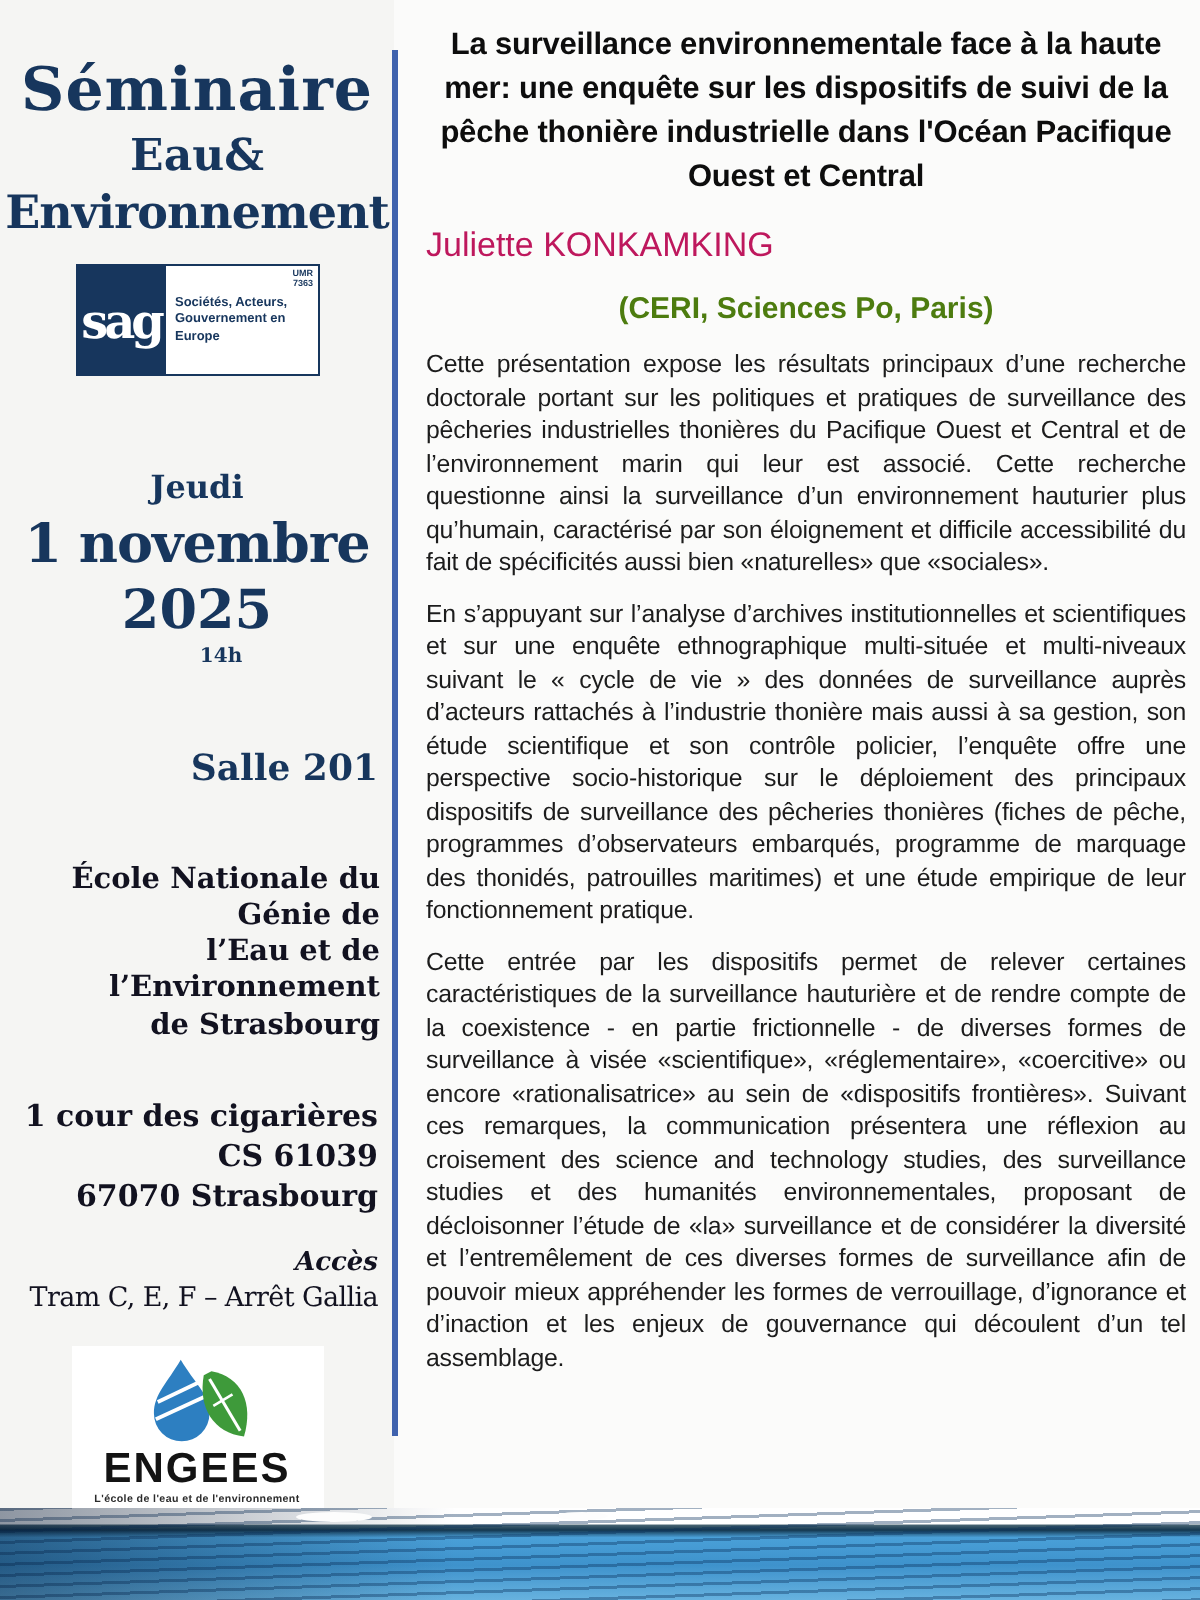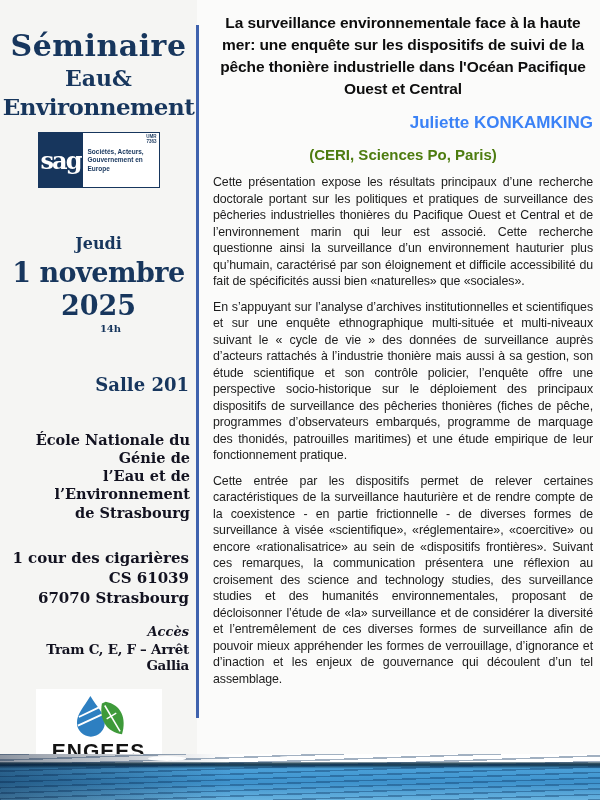--- a/index.html
+++ b/index.html
@@ -68,21 +68,21 @@
   .school {
     margin-top:36px; text-align:right; padding:0 7px 0 4px;
     font-weight:bold; font-size:14.5px; line-height:1.25; color:#121220;
   }
   .address {
     margin-top:26px; text-align:right; padding-right:8px;
     font-weight:bold; font-size:15px; line-height:1.35; color:#121220;
   }
   .access { margin-top:16px; text-align:right; padding-right:8px; color:#121220; }
   .access-label { font-style:italic; font-weight:bold; font-size:13px; }
-  .access-line  { font-weight:bold; font-size:13.5px; margin-top:2px; letter-spacing:-0.3px; }
+  .access-line  { font-weight:normal; font-size:13.5px; margin-top:2px; letter-spacing:-0.3px; }
 
   .engees-logo { width:126px; margin:16px auto 0 auto; background:#fff; padding:5px 3px 6px 3px; text-align:center; }
   .engees-icon { display:block; margin:0 auto; }
   .engees-name {
     font-family:"Liberation Sans", sans-serif; font-weight:bold;
     font-size:21px; letter-spacing:1px; color:#131313; line-height:1;
   }
   .engees-tagline {
     font-family:"Liberation Sans", sans-serif; font-size:5.3px; font-weight:bold;
     color:#2b2b2b; margin-top:2px; letter-spacing:.2px;
@@ -93,21 +93,21 @@
 
   
   .main {
     position:absolute; left:213px; top:12px; width:380px;
     font-family:"Liberation Sans", sans-serif;
   }
   .talk-title {
     font-weight:bold; font-size:15.5px; line-height:1.42;
     text-align:center; color:#0d0d0d; letter-spacing:-0.1px;
   }
-  .speaker { margin-top:13px; text-align:right; font-weight:bold; font-size:17px; color:#3b82f6; }
+  .speaker { margin-top:13px; text-align:left; font-weight:normal; font-size:17px; color:#be185d; }
   .affiliation { margin-top:13px; text-align:center; font-weight:bold; font-size:15px; color:#4d7c0f; }
   .abstract { margin-top:11px; }
   .abstract p {
     font-size:12.4px; line-height:1.33; text-align:justify;
     color:#1c1c1c; margin-bottom:9px; letter-spacing:-0.1px;
   }
 
   
   .ocean {
     position:absolute; left:0; top:754px; width:600px; height:46px;

